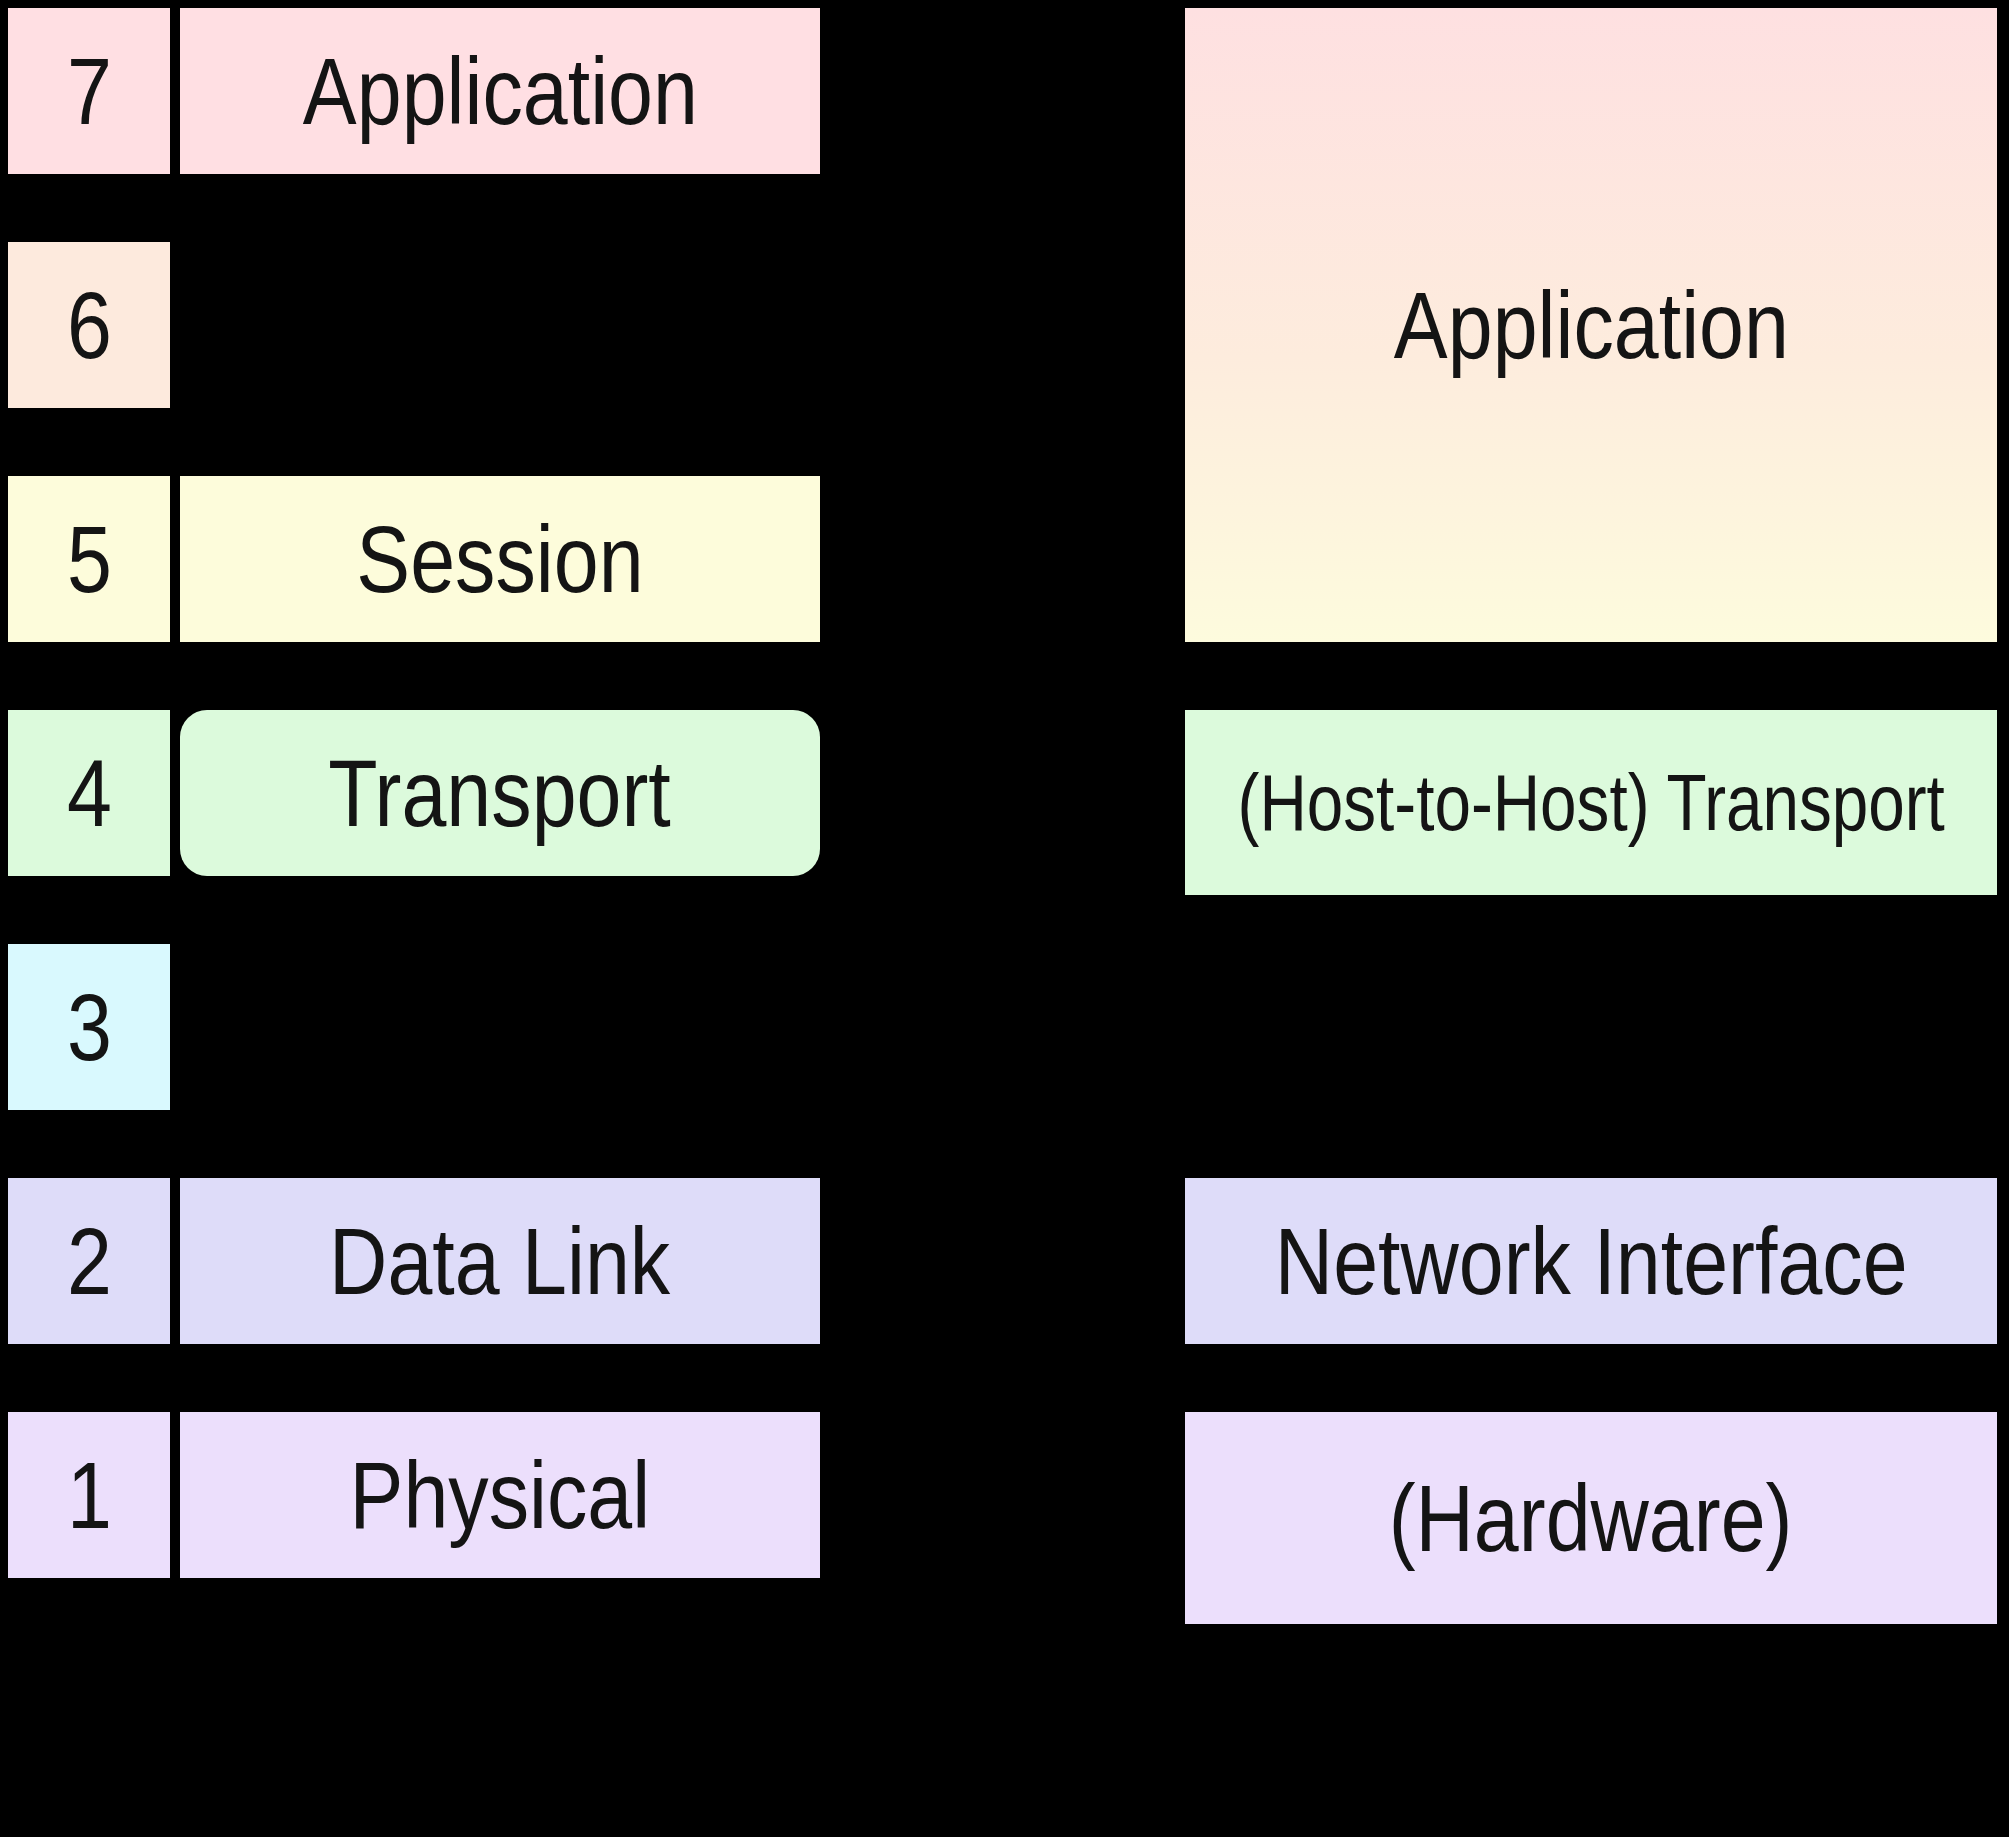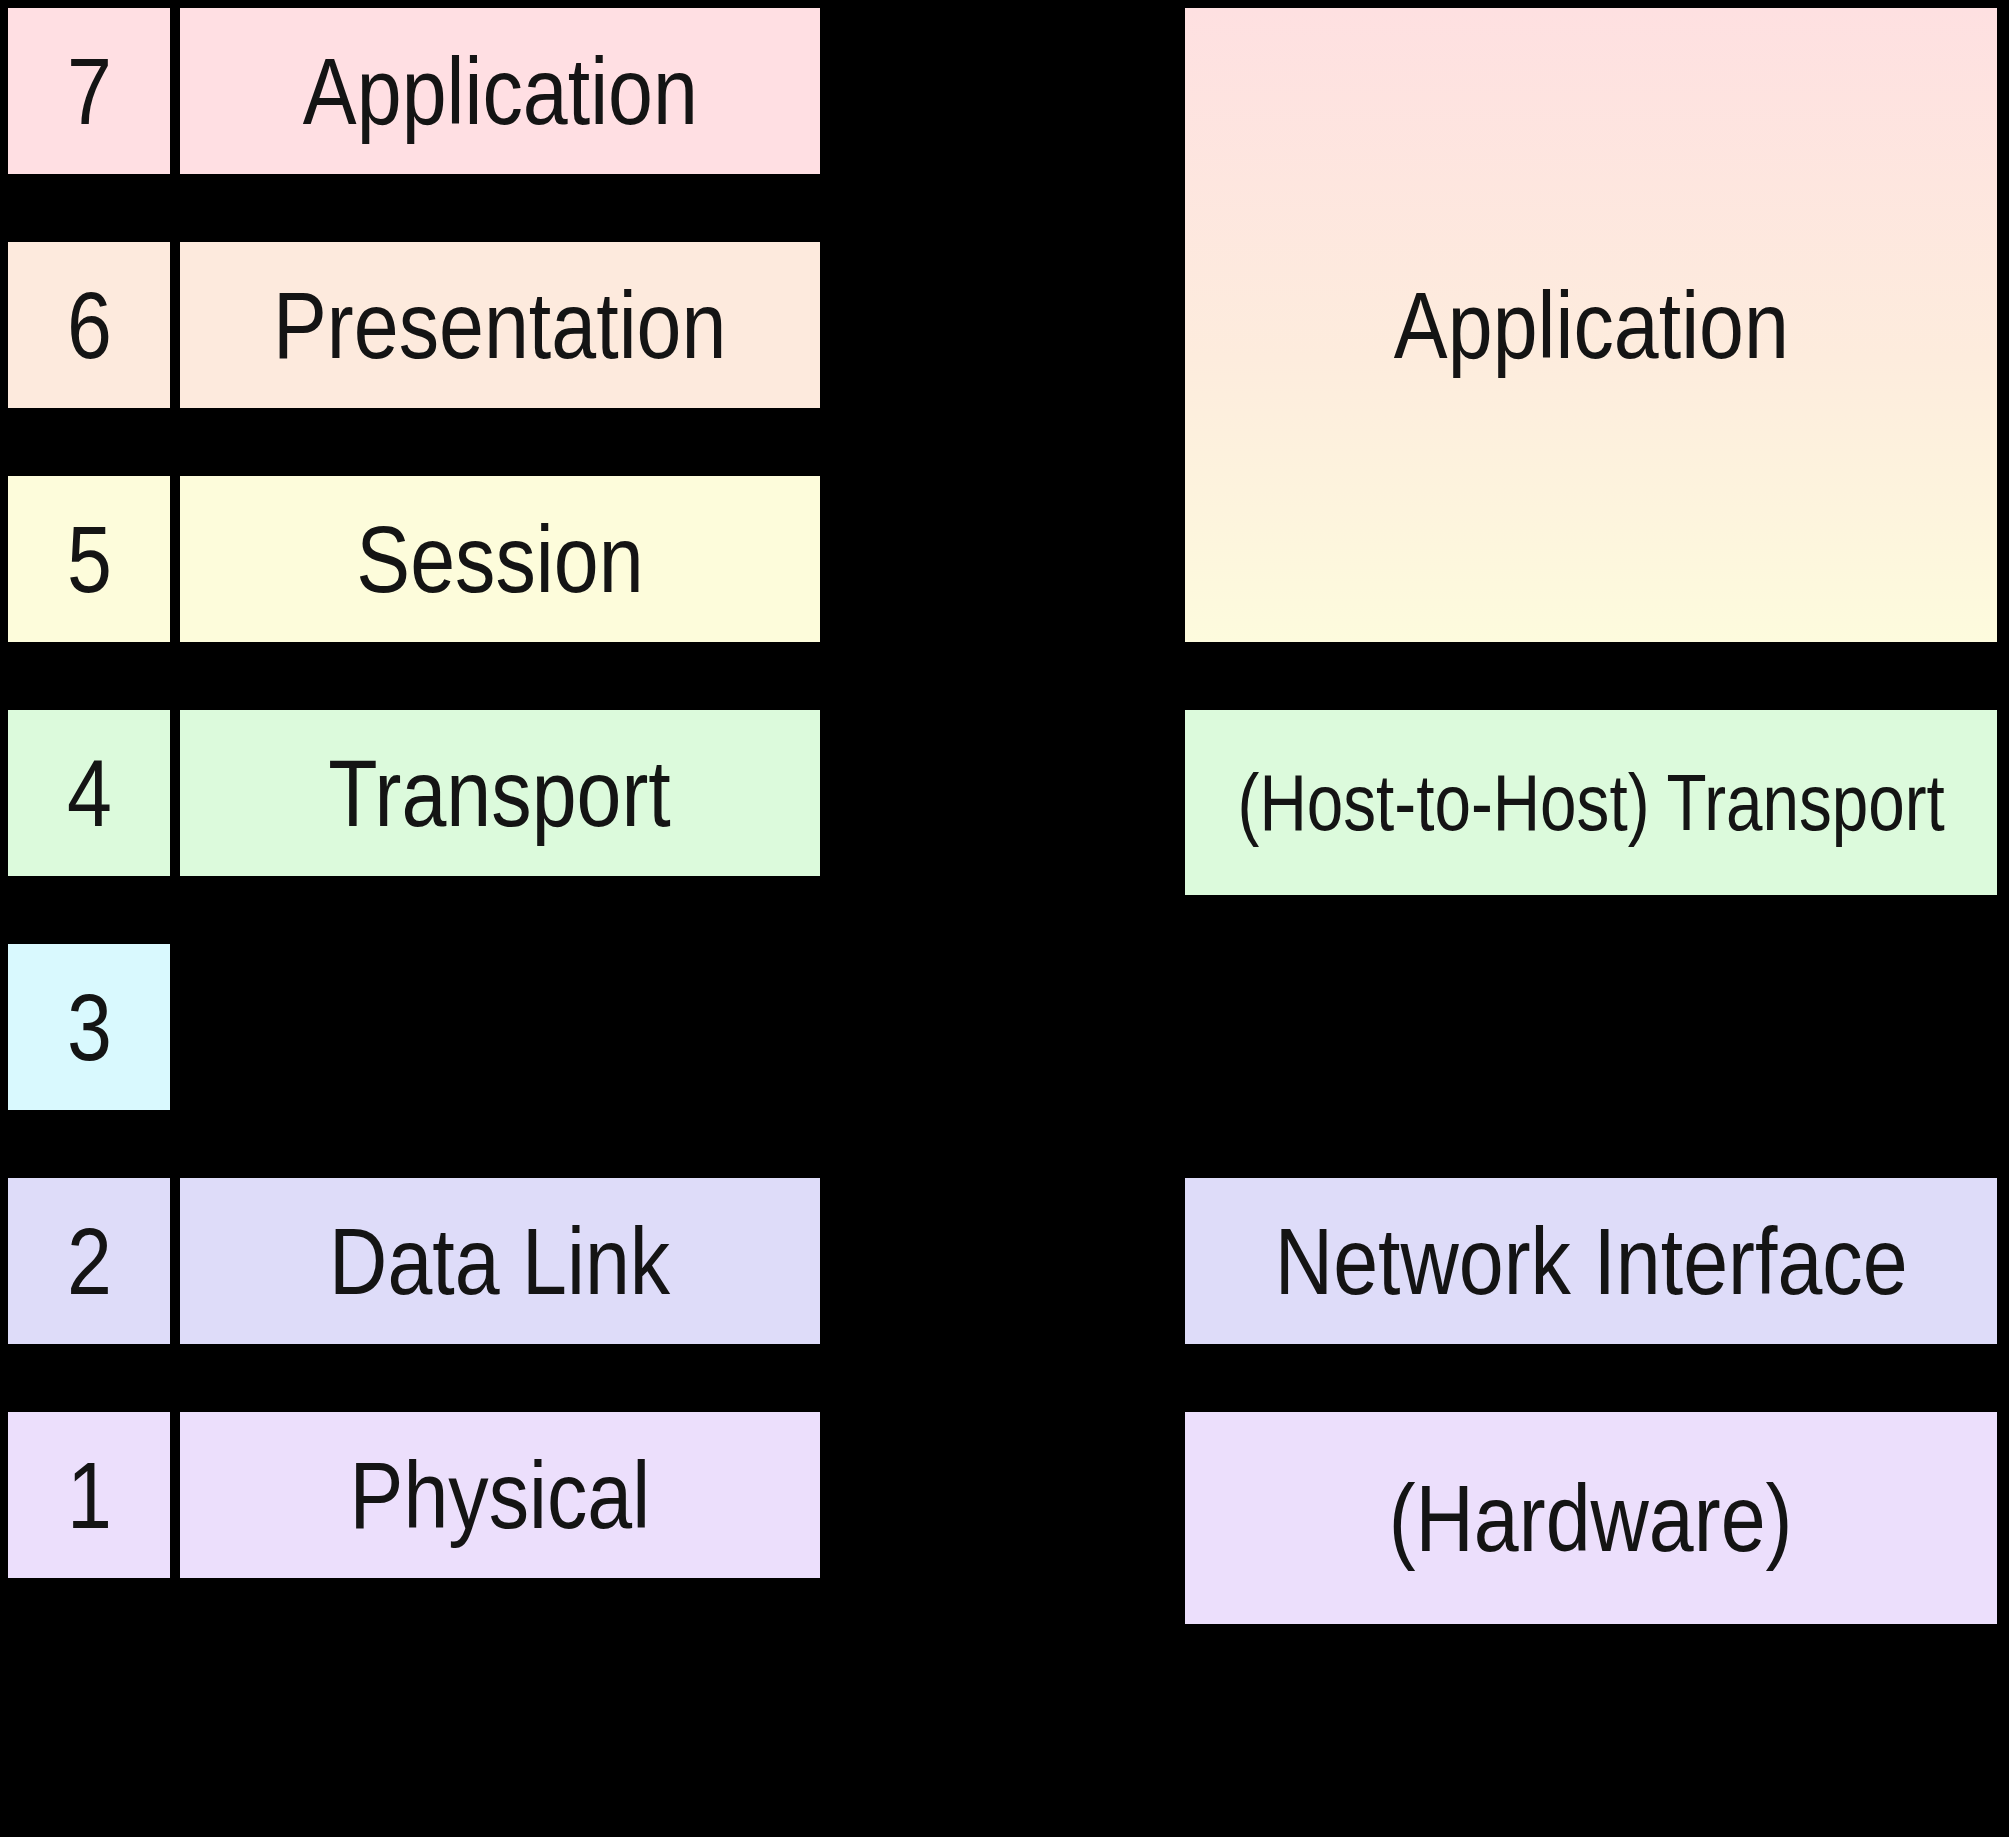--- a/index.html
+++ b/index.html
@@ -80,39 +80,36 @@
     </div>
     <div class="labelbox" style="background: rgb(255, 223, 227);">
       <span class="t">Application</span>
     </div>
   </div>
 
   <div class="osi-row r1">
     <div class="numbox" style="background: rgb(253, 234, 221);">
       <span class="t">6</span>
     </div>
-    <div class="labelbox" style="background: rgb(253, 234, 221);">
-      <span class="t">Presentation</span>
-    </div>
   </div>
 
   <div class="osi-row r2">
     <div class="numbox" style="background: rgb(253, 252, 219);">
       <span class="t">5</span>
     </div>
     <div class="labelbox" style="background: rgb(253, 252, 219);">
       <span class="t">Session</span>
     </div>
   </div>
 
   <div class="osi-row r3">
     <div class="numbox" style="background: rgb(220, 250, 220);">
       <span class="t">4</span>
     </div>
-    <div class="labelbox" style="background: rgb(220, 250, 220);">
+    <div class="labelbox" style="background: rgb(220, 250, 220); border-radius: 27px;">
       <span class="t">Transport</span>
     </div>
   </div>
 
   <div class="osi-row r4">
     <div class="numbox" style="background: rgb(217, 249, 254);">
       <span class="t">3</span>
     </div>
   </div>
 

